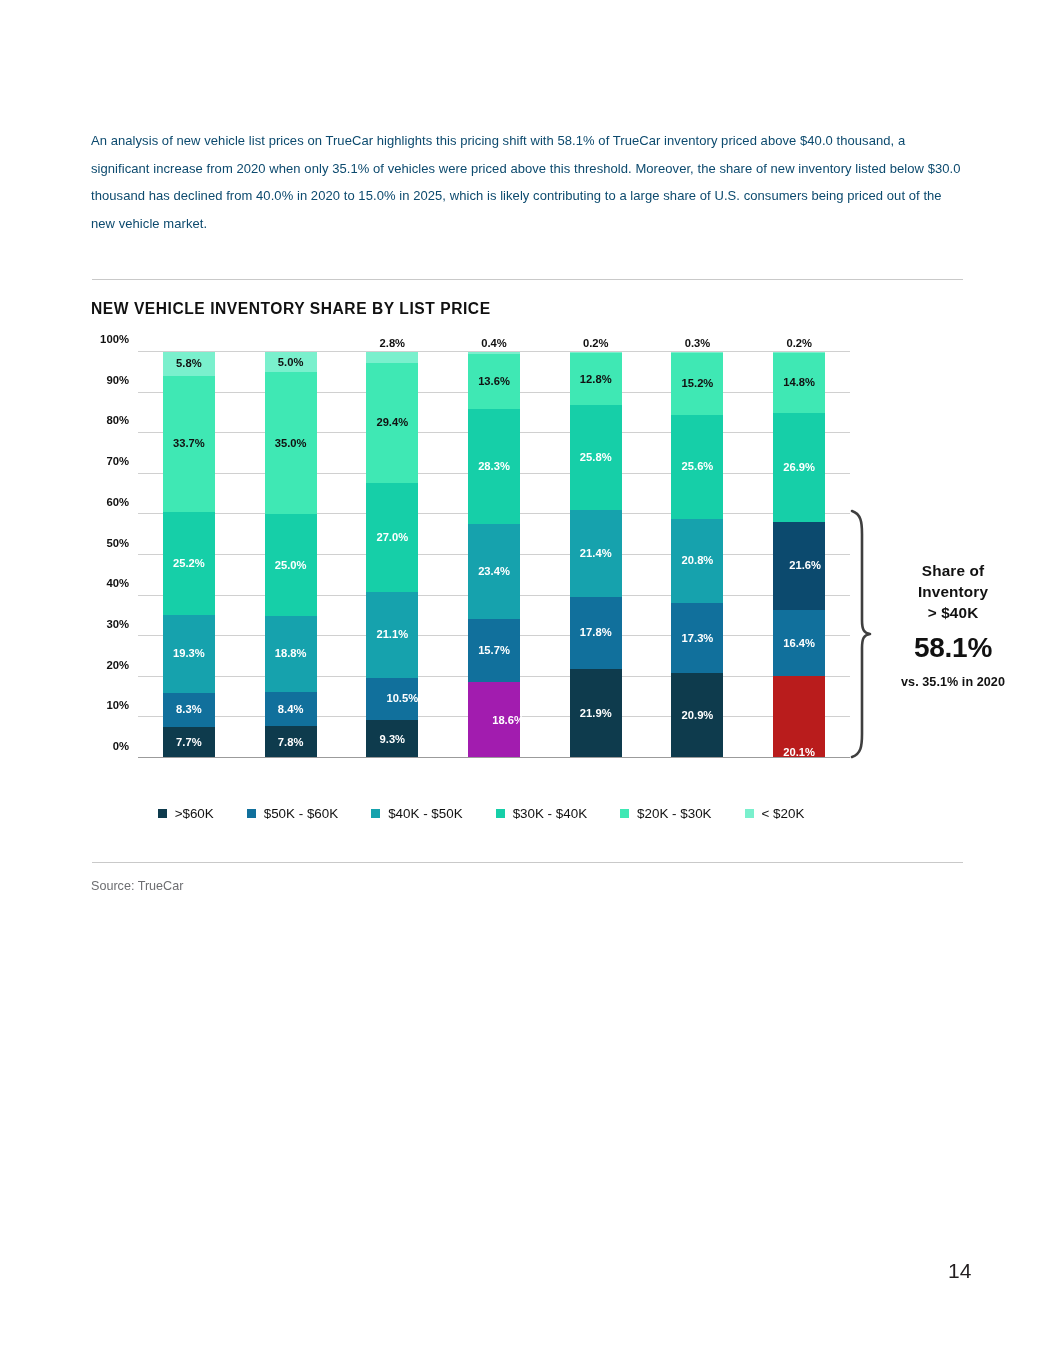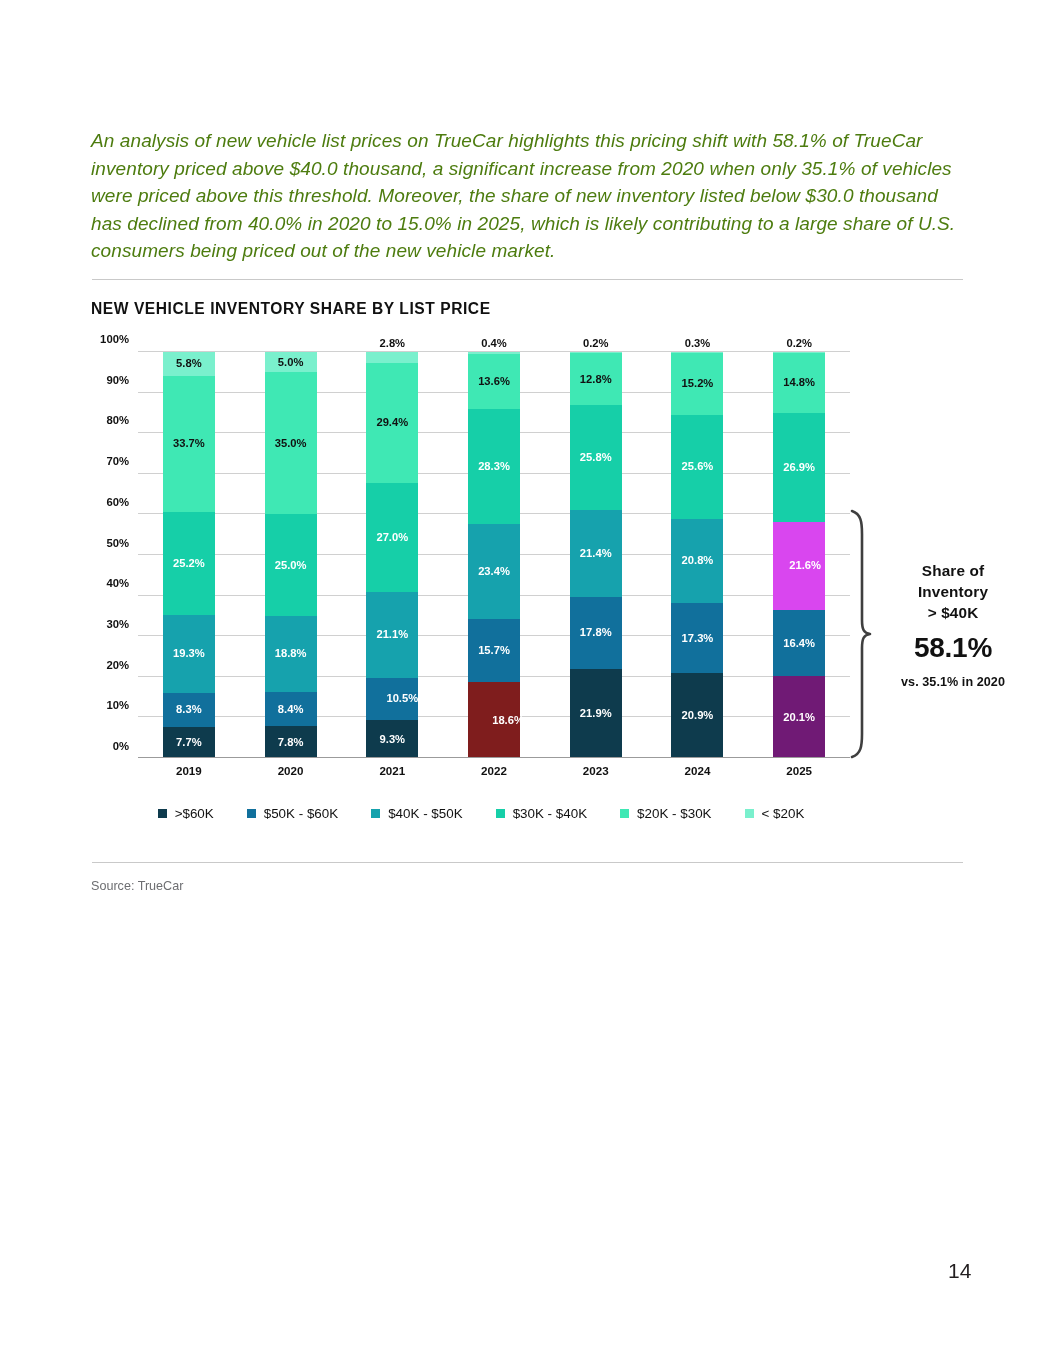--- a/index.html
+++ b/index.html
@@ -7,23 +7,22 @@
     width: 1055px; height: 1365px;
     background: #ffffff;
     font-family: "Liberation Sans", sans-serif;
     overflow: hidden;
   }
   .page { position: relative; width: 1055px; height: 1365px; background: #fff; }
 
   
   .intro {
     position: absolute; left: 91px; top: 127px; width: 876px;
-    font-size: 19px; line-height: 27.5px; color: #4d7c0f;
+    font-size: 13px; line-height: 27.5px; color: #0c4a6e;
     letter-spacing: 0.005em;
-    font-style: italic;
   }
 
   
   .rule {
     position: absolute; left: 92px; width: 871px; height: 1px;
     background: #c9c9c9;
   }
   .rule-top { top: 279px; }
   .rule-bottom { top: 862px; }
 
@@ -242,21 +241,21 @@
               <div class="seg" style="height: 29.4%; background: rgb(63, 232, 180);">
                 <span class="seg-label" style="color: rgb(17, 17, 17);">29.4%</span>
               </div>
               <div class="seg tiny" style="height: 2.8%; background: rgb(122, 240, 205);">
                 <span class="seg-label" style="color: rgb(17, 17, 17);">2.8%</span>
               </div>
             </div>
           </div>
           <div class="bar-col">
             <div class="bar-stack">
-              <div class="seg" style="height: 18.6%; background: #7f1d1d; padding-left: 28px;">
+              <div class="seg" style="height: 18.6%; background: #a21caf; padding-left: 28px;">
                 <span class="seg-label" style="color: rgb(255, 255, 255);">18.6%</span>
               </div>
               <div class="seg" style="height: 15.7%; background: rgb(17, 112, 156);">
                 <span class="seg-label" style="color: rgb(255, 255, 255);">15.7%</span>
               </div>
               <div class="seg" style="height: 23.4%; background: rgb(22, 162, 173);">
                 <span class="seg-label" style="color: rgb(255, 255, 255);">23.4%</span>
               </div>
               <div class="seg" style="height: 28.3%; background: rgb(22, 207, 168);">
                 <span class="seg-label" style="color: rgb(255, 255, 255);">28.3%</span>
@@ -308,52 +307,43 @@
               <div class="seg" style="height: 15.2%; background: rgb(63, 232, 180);">
                 <span class="seg-label" style="color: rgb(17, 17, 17);">15.2%</span>
               </div>
               <div class="seg tiny" style="height: 0.3%; background: rgb(122, 240, 205);">
                 <span class="seg-label" style="color: rgb(17, 17, 17);">0.3%</span>
               </div>
             </div>
           </div>
           <div class="bar-col">
             <div class="bar-stack">
-              <div class="seg" style="height: 20.1%; background: #701a75;">
+              <div class="seg" style="height: 20.1%; background: #b91c1c; align-items: flex-end;">
                 <span class="seg-label" style="color: rgb(255, 255, 255);">20.1%</span>
               </div>
               <div class="seg" style="height: 16.4%; background: rgb(17, 112, 156);">
                 <span class="seg-label" style="color: rgb(255, 255, 255);">16.4%</span>
               </div>
-              <div class="seg" style="height: 21.6%; background: #d946ef; padding-left: 12px;">
+              <div class="seg" style="height: 21.6%; background: #0c4a6e; padding-left: 12px;">
                 <span class="seg-label" style="color: rgb(255, 255, 255);">21.6%</span>
               </div>
               <div class="seg" style="height: 26.9%; background: rgb(22, 207, 168);">
                 <span class="seg-label" style="color: rgb(255, 255, 255);">26.9%</span>
               </div>
               <div class="seg" style="height: 14.8%; background: rgb(63, 232, 180);">
                 <span class="seg-label" style="color: rgb(17, 17, 17);">14.8%</span>
               </div>
               <div class="seg tiny" style="height: 0.2%; background: rgb(122, 240, 205);">
                 <span class="seg-label" style="color: rgb(17, 17, 17);">0.2%</span>
               </div>
             </div>
           </div>
         </div>
       <div class="axis-base"></div>
     </div>
-    <div class="xlabels" id="xlabels">
-        <div class="xlabel">2019</div>
-        <div class="xlabel">2020</div>
-        <div class="xlabel">2021</div>
-        <div class="xlabel">2022</div>
-        <div class="xlabel">2023</div>
-        <div class="xlabel">2024</div>
-        <div class="xlabel">2025</div>
-      </div>
   </div>
 
   <div class="legend" id="legend">
       <div class="legend-item">
         <span class="legend-swatch" style="background: rgb(14, 59, 77);"></span>
         <span class="legend-text">&gt;$60K</span>
       </div>
       <div class="legend-item">
         <span class="legend-swatch" style="background: rgb(17, 112, 156);"></span>
         <span class="legend-text">$50K - $60K</span>

